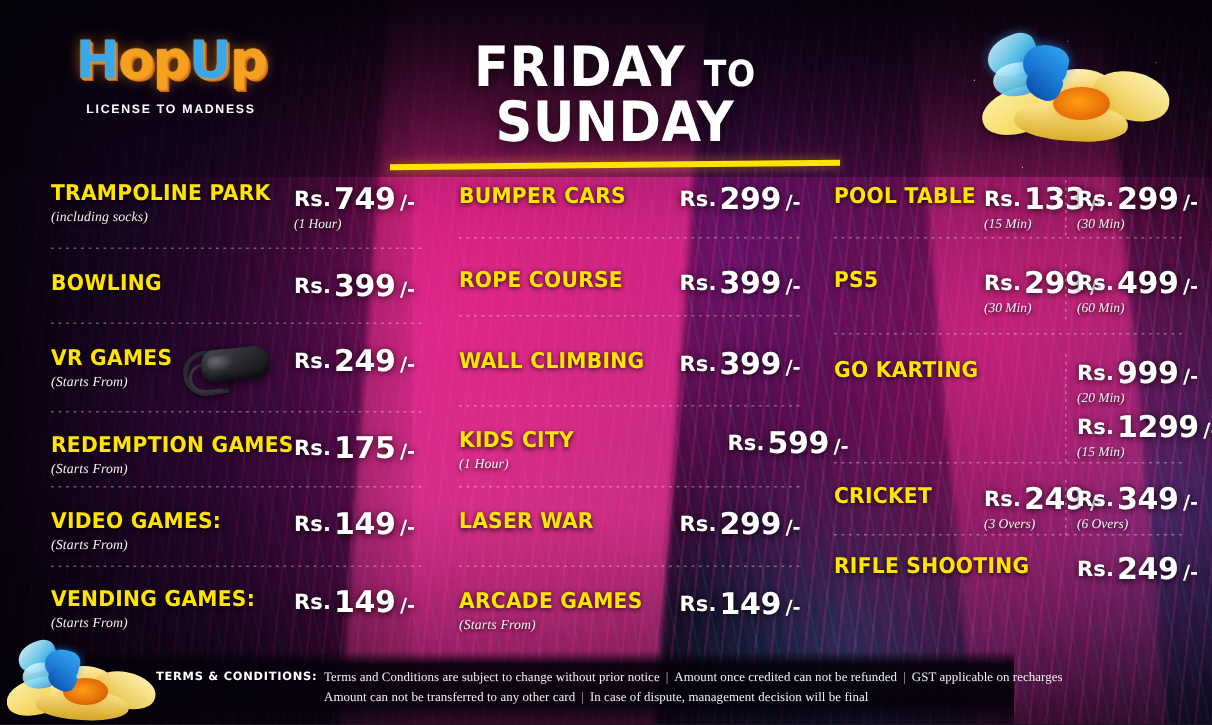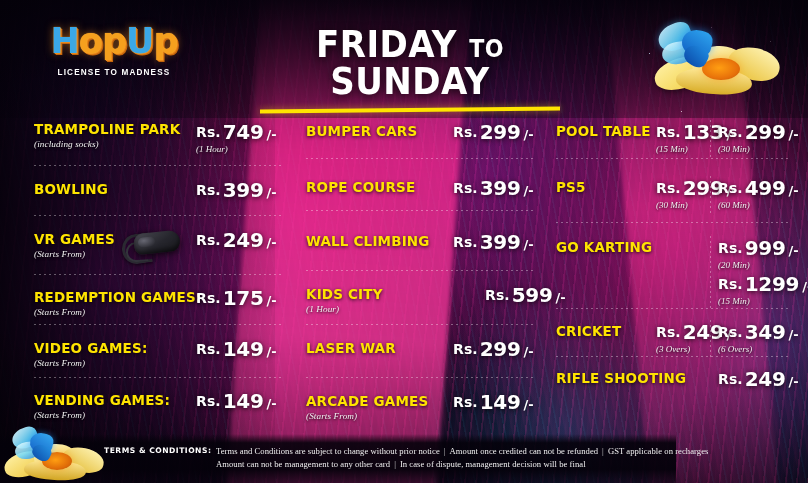--- a/index.html
+++ b/index.html
@@ -461,18 +461,18 @@
     </div>
   </div>
 
   <div class="footer">
     <div class="tc-label">TERMS &amp; CONDITIONS:</div>
     <div class="tc-lines">
       <div class="tc-line">
         <span>Terms and Conditions are subject to change without prior notice</span><span class="sepbar">|</span><span>Amount once credited can not be refunded</span><span class="sepbar">|</span><span>GST applicable on recharges</span>
       </div>
       <div class="tc-line">
-        <span>Amount can not be management to any other card</span><span class="sepbar">|</span><span>In case of dispute, management decision will be final</span>
+        <span>Amount can not be transferred to any other card</span><span class="sepbar">|</span><span>In case of dispute, management decision will be final</span>
       </div>
     </div>
   </div>
 
 </div>
 
 </body></html>

